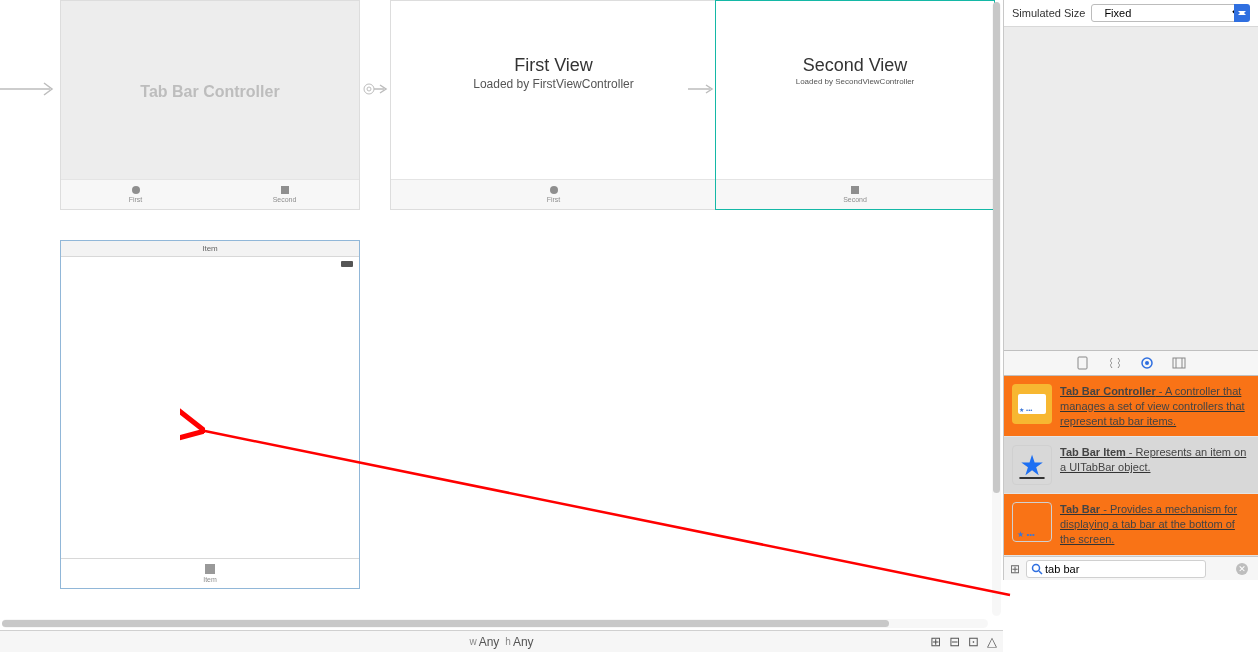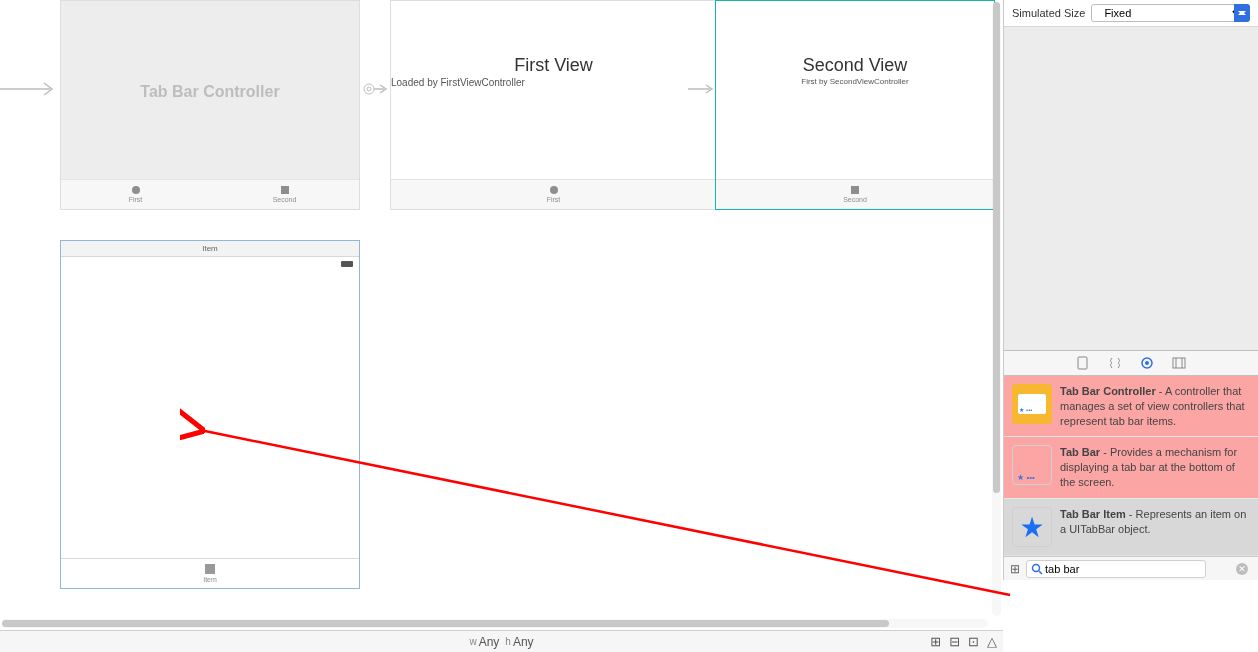--- a/index.html
+++ b/index.html
@@ -74,22 +74,22 @@
 }
 .scene.first .vtitle {
   position: absolute;
   top: 54px; left: 0; right: 0;
   text-align: center;
   font-size: 18px;
 }
 .scene.first .vsub {
   position: absolute;
   top: 76px; left: 0; right: 0;
-  text-align: left;
-  font-size: 10px;
+  text-align: center;
+  font-size: 12px;
   color: #555;
 }
 .scene.second {
   left: 715px; top: 0;
   width: 280px; height: 210px;
   border: 1px solid #14b8a6;
 }
 .scene.second .vtitle {
   position: absolute;
   top: 54px; left: 0; right: 0;
@@ -272,21 +272,22 @@
   align-items: center;
   justify-content: center;
   gap: 18px;
 }
 .inspector .lib-tabs .icon {
   width: 14px; height: 14px;
   color: #888;
 }
 .inspector .lib-tabs .icon.active { color: #2f6fe0; }
 .inspector .lib-list {
-  background: #fca5a5;
+  background: #f97316;
+  text-decoration: underline;
 }
 .inspector .lib-item {
   display: flex;
   gap: 8px;
   padding: 8px;
   border-bottom: 1px solid #e4e4e4;
 }
 .inspector .lib-item.selected { background: #d8d8d8; }
 .inspector .lib-item .thumb {
   width: 40px; height: 40px;
@@ -435,21 +436,21 @@
 
   <div class="segue s2">
     <svg viewBox="0 0 26 14">
         <line x1="0" y1="7" x2="22" y2="7" stroke="#bdbdbd" stroke-width="1.5"></line>
         <polyline points="18,3 24,7 18,11" fill="none" stroke="#bdbdbd" stroke-width="1.5"></polyline>
       </svg>
   </div>
 
   <div class="scene second">
     <div class="vtitle">Second View</div>
-    <div class="vsub">First by SecondViewController</div>
+    <div class="vsub">Loaded by SecondViewController</div>
     <div class="tabbar">
       <div class="tab">
         <span class="square"></span>
         <span>Second</span>
       </div>
     </div>
   </div>
 
   <div class="scene item">
     <div class="header">Item</div>
@@ -510,27 +511,27 @@
         <line x1="4" y1="2" x2="4" y2="12" stroke="currentColor"></line>
         <line x1="10" y1="2" x2="10" y2="12" stroke="currentColor"></line>
       </svg>
   </div>
 
   <div class="lib-list">
     <div class="lib-item">
       <div class="thumb tbc"></div>
       <div class="desc"><b>Tab Bar Controller</b><span> - A controller that manages a set of view controllers that represent tab bar items.</span></div>
     </div>
+    <div class="lib-item selected">
+      <div class="thumb tbi"></div>
+      <div class="desc"><b>Tab Bar Item</b><span> - Represents an item on a UITabBar object.</span></div>
+    </div>
     <div class="lib-item">
       <div class="thumb tb"></div>
       <div class="desc"><b>Tab Bar</b><span> - Provides a mechanism for displaying a tab bar at the bottom of the screen.</span></div>
-    </div>
-    <div class="lib-item selected">
-      <div class="thumb tbi"></div>
-      <div class="desc"><b>Tab Bar Item</b><span> - Represents an item on a UITabBar object.</span></div>
     </div>
   </div>
 
   <div class="search">
     <span class="grid-icon">⊞</span>
     <div class="wrap">
       <svg class="mag" viewBox="0 0 12 12">
           <circle cx="5" cy="5" r="3.5" fill="none" stroke="currentColor" stroke-width="1.5"></circle>
           <line x1="8" y1="8" x2="11" y2="11" stroke="currentColor" stroke-width="1.5"></line>
         </svg>

